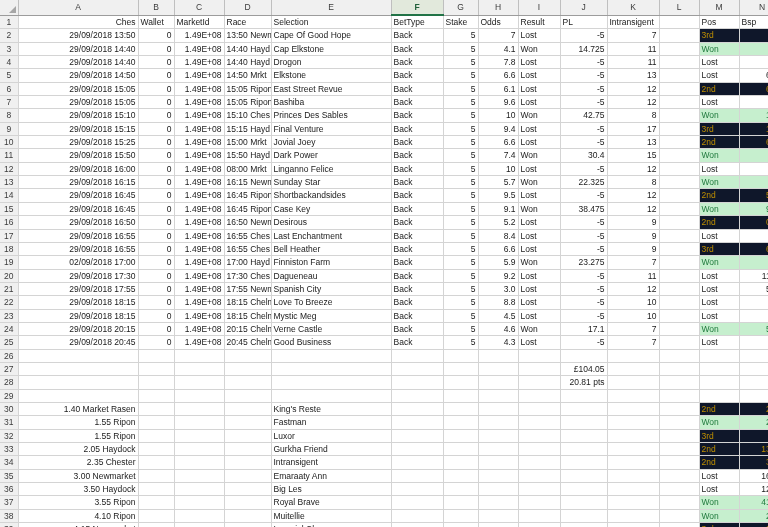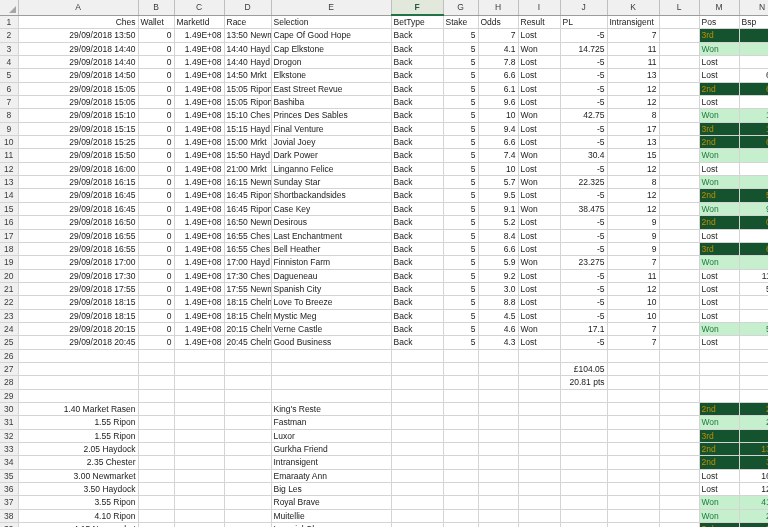--- a/index.html
+++ b/index.html
@@ -86,21 +86,21 @@
   col.c-I { width: 42px; }
   col.c-J { width: 47px; }
   col.c-K { width: 52px; }
   col.c-L { width: 40px; }
   col.c-M { width: 40px; }
   col.c-N { width: 46px; }
   
   .r { text-align: right; }
   .l { text-align: left; }
   
-  .fill-yellow { background: #14532d; color: #bf8f00; }
+  .fill-yellow { background: #0f172a; color: #bf8f00; }
   .fill-green  { background: #c6efce; color: #1f7a3d; }
   .boxed { border: 1px solid #808080; }
 </style>
 </head>
 <body>
 
 <div id="sheet">
   <table class="grid">
     <colgroup>
       <col class="c-gutter">
@@ -328,21 +328,21 @@
           <td class="r">15</td>
           <td class="l"></td>
           <td class="l fill-green">Won</td>
           <td class="r fill-green">6.1</td>
         </tr>
         <tr>
           <td class="rownum">12</td>
           <td class="r">29/09/2018 16:00</td>
           <td class="r">0</td>
           <td class="r">1.49E+08</td>
-          <td class="l">21:00 Mrkt</td>
+          <td class="l">08:00 Mrkt</td>
           <td class="l">Linganno Felice</td>
           <td class="l">Back</td>
           <td class="r">5</td>
           <td class="r">10</td>
           <td class="l">Lost</td>
           <td class="r">-5</td>
           <td class="r">12</td>
           <td class="l"></td>
           <td class="l">Lost</td>
           <td class="r">12</td>
@@ -444,21 +444,21 @@
           <td class="r">6.6</td>
           <td class="l">Lost</td>
           <td class="r">-5</td>
           <td class="r">9</td>
           <td class="l"></td>
           <td class="l fill-yellow">3rd</td>
           <td class="r fill-yellow">6.63</td>
         </tr>
         <tr>
           <td class="rownum">19</td>
-          <td class="r">29/09/2018 17:00</td>
+          <td class="r">02/09/2018 17:00</td>
           <td class="r">0</td>
           <td class="r">1.49E+08</td>
           <td class="l">17:00 Hayd</td>
           <td class="l">Finniston Farm</td>
           <td class="l">Back</td>
           <td class="r">5</td>
           <td class="r">5.9</td>
           <td class="l">Won</td>
           <td class="r">23.275</td>
           <td class="r">7</td>

